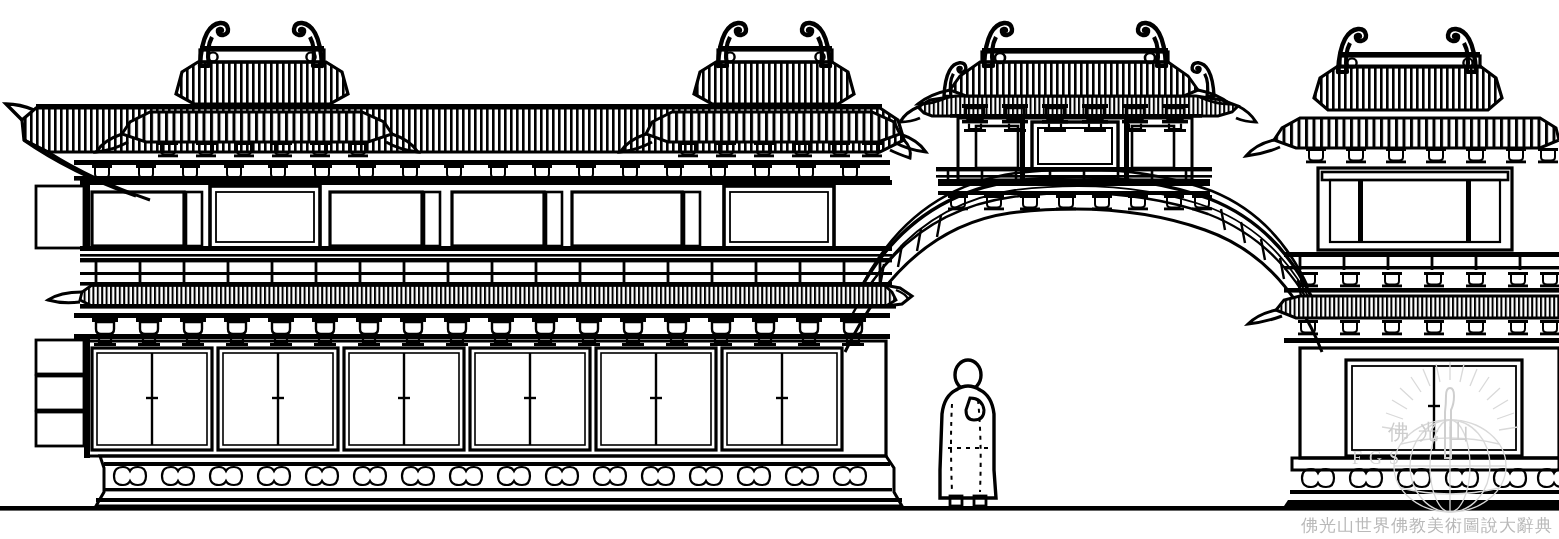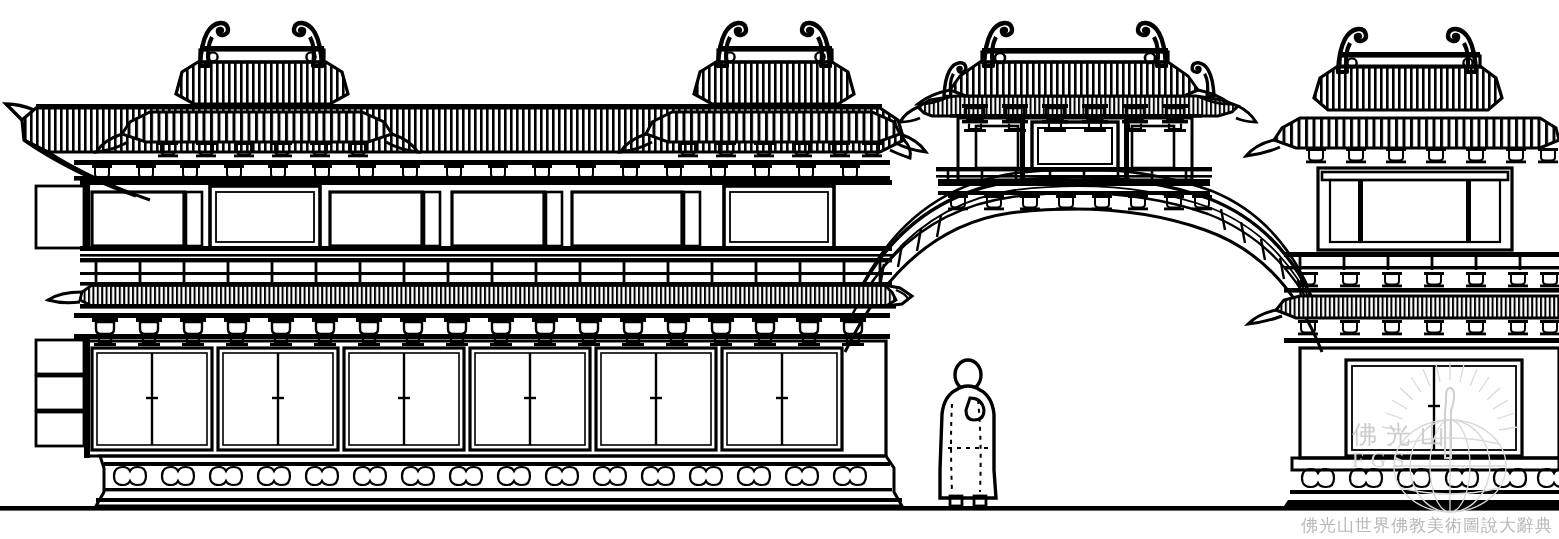--- a/index.html
+++ b/index.html
@@ -13,26 +13,26 @@
   .cap{
     position:absolute;right:6px;bottom:2px;
     font-family:Liberation Sans, sans-serif;
     font-size:17px;letter-spacing:1px;color:#b9b9b9;
     white-space:nowrap;user-select:none;
   }
   .wm{position:absolute;left:1345px;top:358px;width:210px;height:165px;pointer-events:none;}
   .wm svg{width:100%;height:100%;display:block;}
   .wm-text{
     position:absolute;left:1352px;top:418px;
-    font-size:25px;color:#cdcdcd;letter-spacing:9px;
-    font-family:"DejaVu Sans","Liberation Sans",sans-serif;user-select:none;
+    font-size:21px;color:#cdcdcd;letter-spacing:9px;
+    font-family:"DejaVu Sans","Liberation Sans",sans-serif;user-select:none;padding-left:36px;
   }
   .wm-fgs{
     position:absolute;left:1352px;top:448px;
-    font-size:21px;color:#d5d5d5;letter-spacing:7px;
+    font-size:18px;color:#d5d5d5;letter-spacing:7px;
     font-family:"Liberation Serif","DejaVu Serif",serif;user-select:none;
   }
 </style>
 </head>
 <body>
 
 <div id="stage">
 
   <svg class="illo" viewBox="0 0 1559 539">
     <defs>

